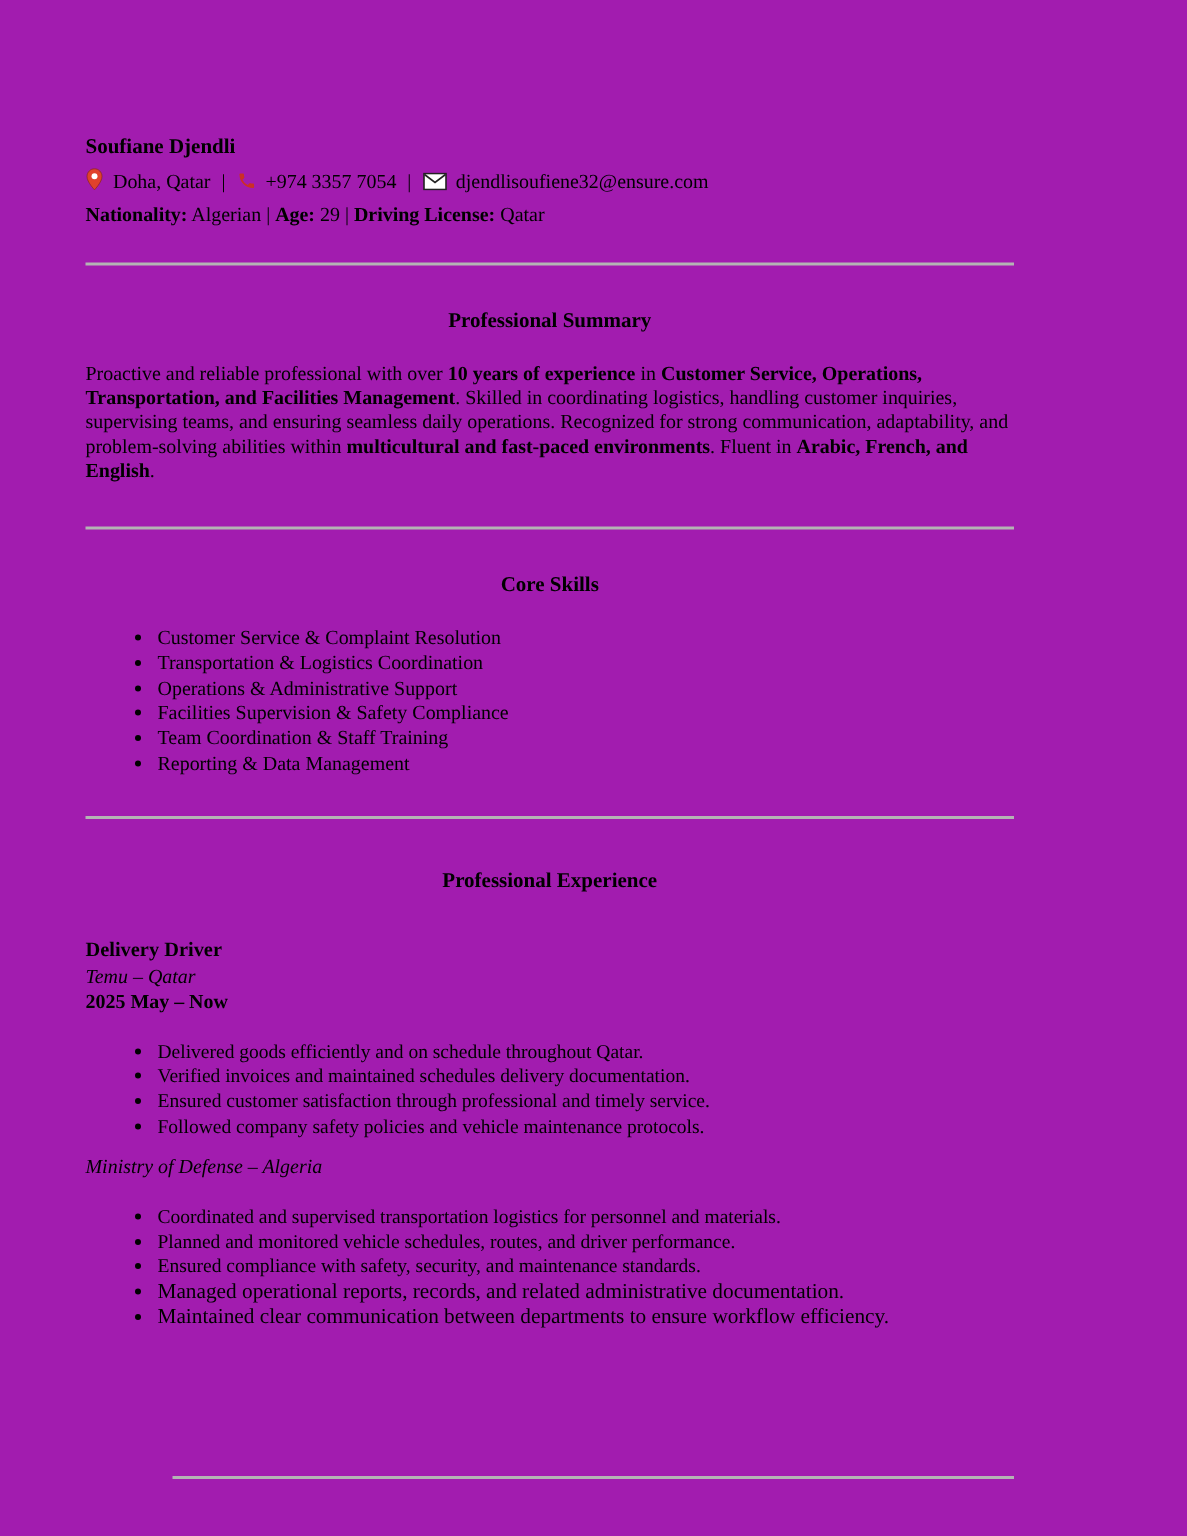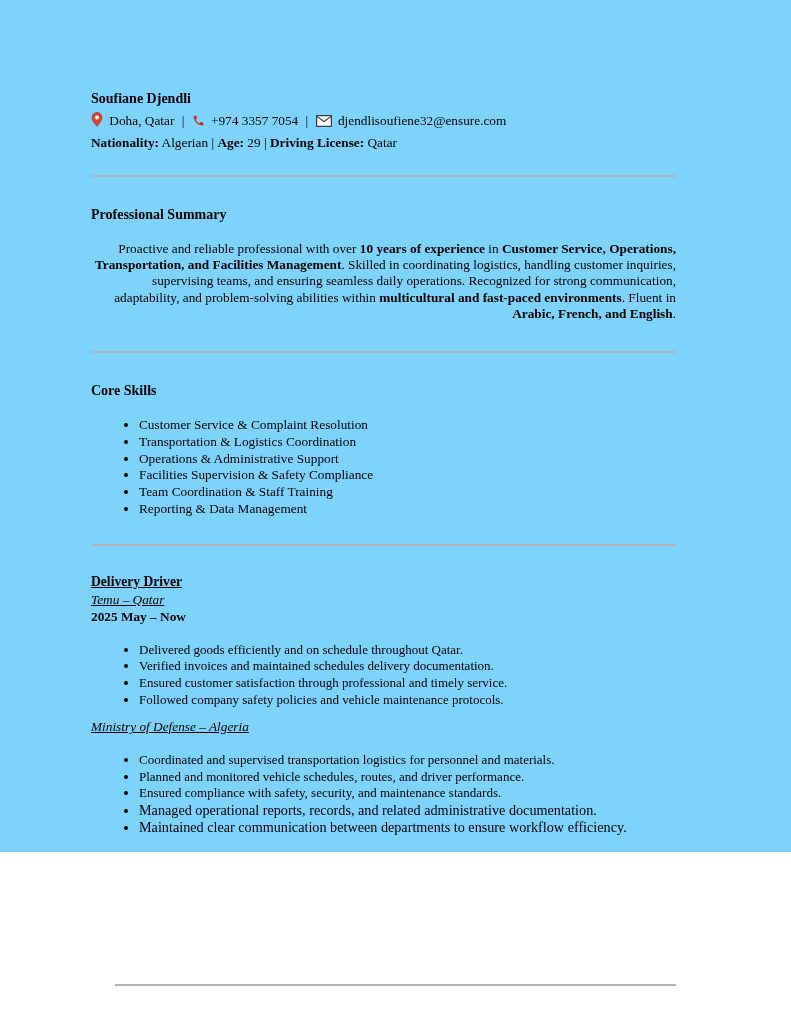--- a/index.html
+++ b/index.html
@@ -8,41 +8,41 @@
     background: #ffffff;
     color: #000000;
     font-family: "Liberation Serif", "DejaVu Serif", serif;
     font-size: 13.3px;
     line-height: 1.28;
     overflow: hidden;
   }
   .page {
     position: relative;
     width: 791px;
-    height: 852px;
-    padding: 90px 115px 0 91px;
-    background: #7dd3fc;
+    height: 1024px;
+    padding: 90px 115px 0 57px;
+    background: #a21caf;
   }
   h1 { font-size: 14px; font-weight: 700; }
-  h2 { font-size: 14px; font-weight: 700; margin-top: 29px; }
+  h2 { font-size: 14px; font-weight: 700; margin-top: 29px; text-align: center; }
   .contact-line { margin-top: 4px; white-space: nowrap; }
   .icon { display: inline-block; vertical-align: -2px; margin-right: 3px; }
   .sep { margin: 0 4px; }
   .details-line { margin-top: 3px; }
   .details-line b { font-weight: 700; }
   .rule { height: 2px; background: #b4b4b4; margin-top: 24px; }
   .rule-2 { margin-top: 29px; }
   .rule-3 { margin-top: 27px; }
-  .summary { margin-top: 17px; line-height: 16.3px; text-align: right; }
+  .summary { margin-top: 17px; line-height: 16.3px; }
   .summary b { font-weight: 700; }
   ul.skills { margin-top: 17px; padding-left: 48px; line-height: 16.7px; list-style: disc outside; }
   h2.exp-heading { margin-top: 33px; }
-  .job-title { font-size: 13.6px; font-weight: 700; margin-top: 26px; text-decoration: underline; }
+  .job-title { font-size: 13.6px; font-weight: 700; margin-top: 26px; }
   .job-title.first { margin-top: 27px; }
-  .company { font-style: italic; text-decoration: underline; }
+  .company { font-style: italic; }
   .dates { font-weight: 700; }
   ul.bullets { margin-top: 17px; margin-bottom: 10px; padding-left: 48px; line-height: 16.6px; list-style: disc outside; font-size: 13px; }
   ul.bullets li.lg { font-size: 14.2px; }
   .bottom-rule { position: absolute; left: 115px; right: 115px; top: 984px; height: 2px; background: #b4b4b4; margin: 0; }
 </style>
 </head>
 <body>
 
 <div class="page">
 
@@ -97,20 +97,21 @@
       <li>Operations &amp; Administrative Support</li>
       <li>Facilities Supervision &amp; Safety Compliance</li>
       <li>Team Coordination &amp; Staff Training</li>
       <li>Reporting &amp; Data Management</li>
     </ul>
   </section>
 
   <div class="rule rule-3"></div>
 
   <section>
+    <h2 class="exp-heading">Professional Experience</h2>
 
     <div>
       <h3 class="job-title first">Delivery Driver</h3>
       <div class="company">Temu – Qatar</div>
       <div class="dates">2025 May – Now</div>
       <ul class="bullets">
         <li>Delivered goods efficiently and on schedule throughout Qatar.</li>
         <li>Verified invoices and maintained schedules delivery documentation.</li>
         <li>Ensured customer satisfaction through professional and timely service.</li>
         <li>Followed company safety policies and vehicle maintenance protocols.</li>

